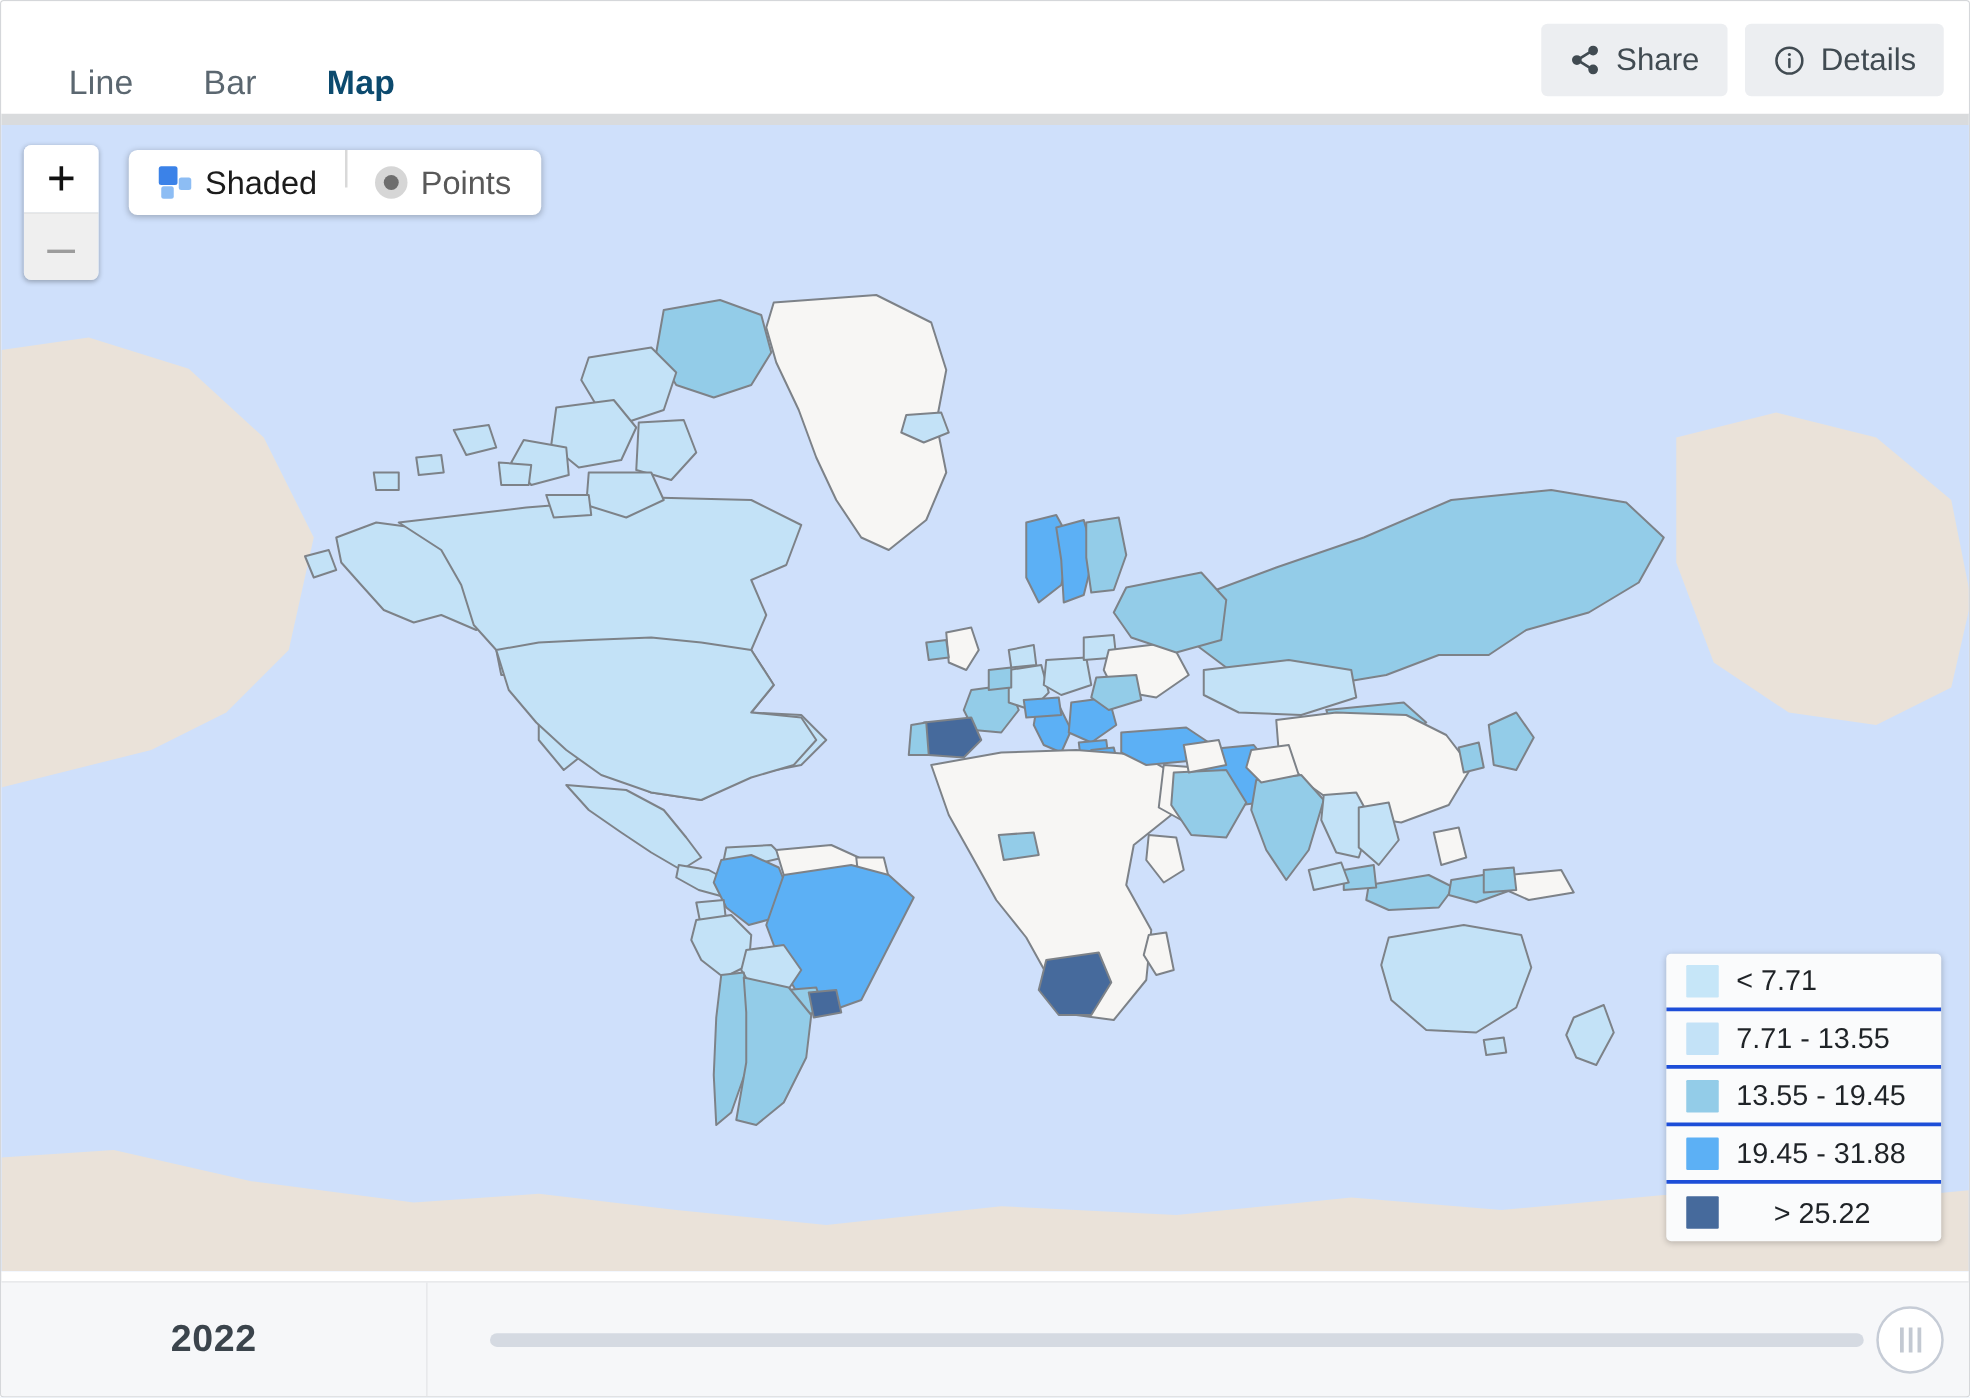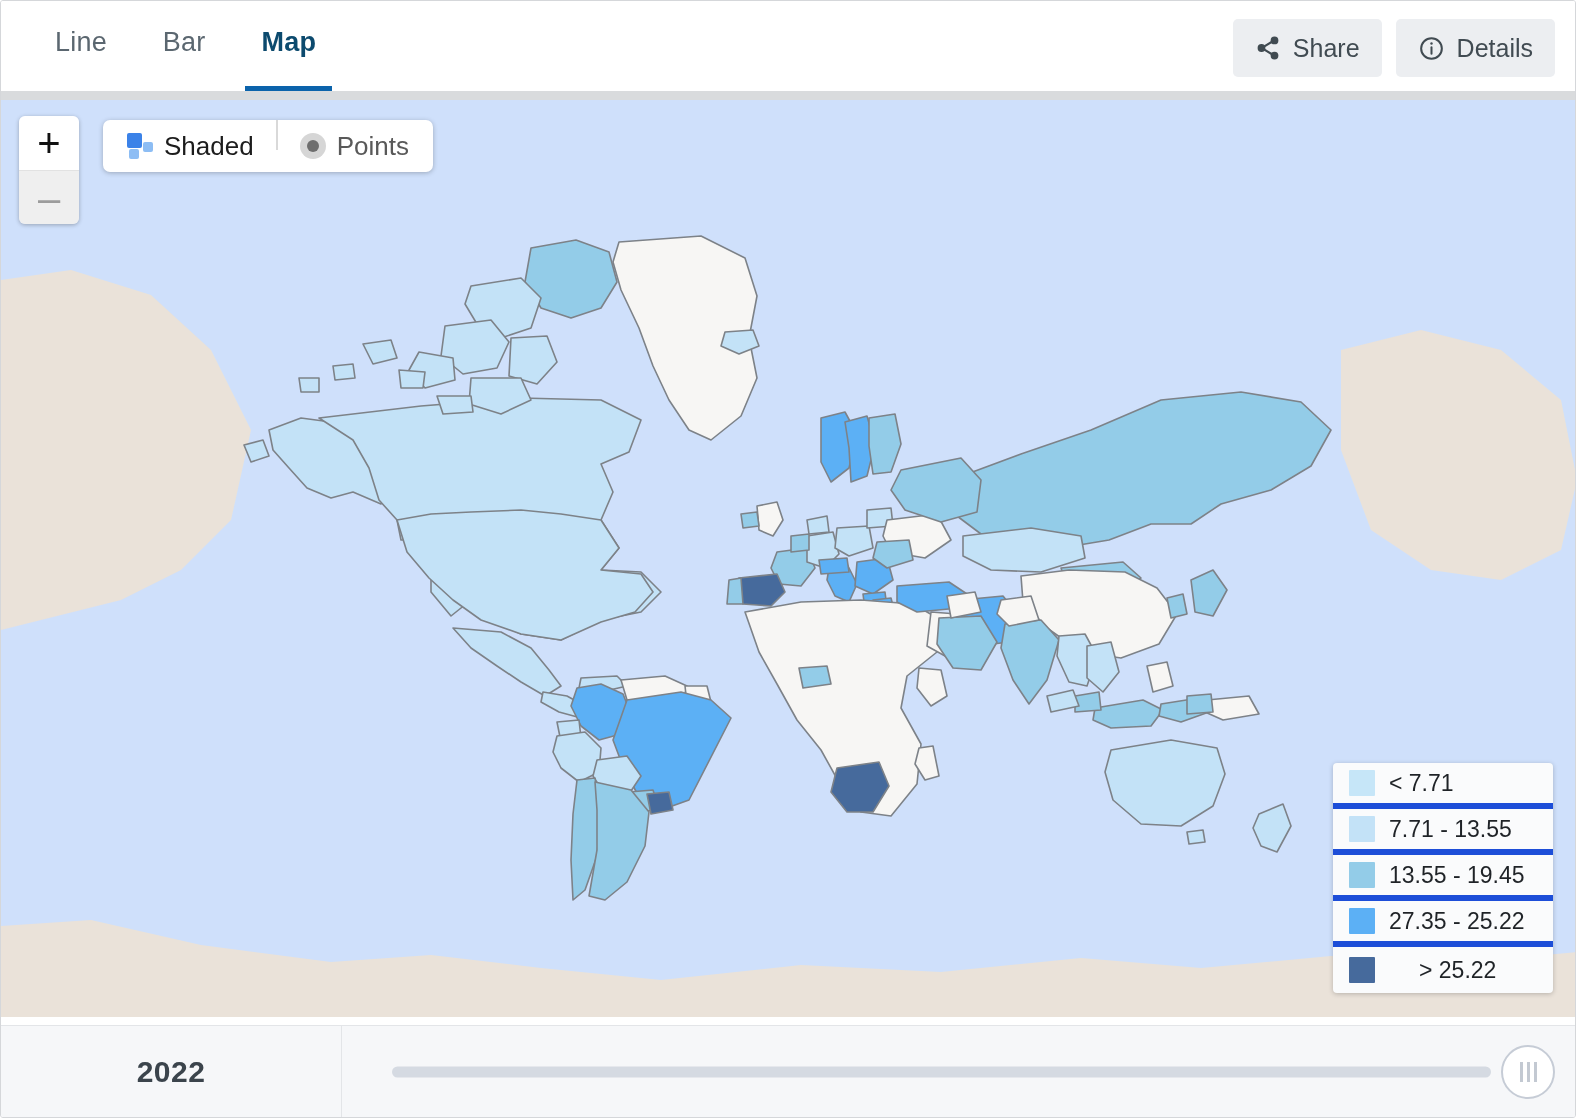--- a/index.html
+++ b/index.html
@@ -29,20 +29,21 @@
   .tab {
     position: relative;
     height: 90px;
     display: flex; align-items: center; justify-content: center;
     padding: 0 28px;
     font-size: 27px;
     color: #5b6770;
     cursor: pointer;
     letter-spacing: .2px;
     padding-bottom: 8px;
+    margin-top: 24px;
   }
   .tab.active { color: #0c4a6e; font-weight: 600; }
   .tab.active::after {
     content: ""; position: absolute;
     left: 12px; right: 12px; bottom: 0;
     height: 5px; background: #0b63ab;
   }
   .header-actions {
     position: absolute; right: 22px; top: 18px;
     display: flex; gap: 14px;
@@ -129,21 +130,21 @@
     background: #fafbfc;
     border-radius: 4px;
     box-shadow: 0 1px 5px rgba(0,0,0,.22);
     width: 220px;
     overflow: hidden;
     z-index: 5;
   }
   .legend-row {
     display: flex; align-items: center; gap: 14px;
     height: 46px; padding: 0 16px;
-    border-bottom: 6px solid #1d4ed8;
+    border-bottom: 3px solid #1d4ed8;
     font-size: 23px; color: #1f2327;
     cursor: pointer;
   }
   .legend-row:last-child { border-bottom: none; gap: 44px; }
   .legend-sw { width: 26px; height: 26px; flex: none; border-radius: 1px; }
 
   
   .footer {
     position: absolute; left: 0; bottom: 0;
     width: 1576px; height: 92px;
@@ -426,21 +427,21 @@
       <div class="legend-row">
         <span class="legend-sw" style="background:#c3e2f7"></span>
         <span>7.71 - 13.55</span>
       </div>
       <div class="legend-row">
         <span class="legend-sw" style="background:#93cce8"></span>
         <span>13.55 - 19.45</span>
       </div>
       <div class="legend-row">
         <span class="legend-sw" style="background:#5cb0f5"></span>
-        <span>27.35 - 25.22</span>
+        <span>19.45 - 31.88</span>
       </div>
       <div class="legend-row">
         <span class="legend-sw" style="background:#466a9c"></span>
         <span>&gt; 25.22</span>
       </div>
     </div>
   </div>
 
   <div class="footer">
     <div class="year-box">2022</div>

